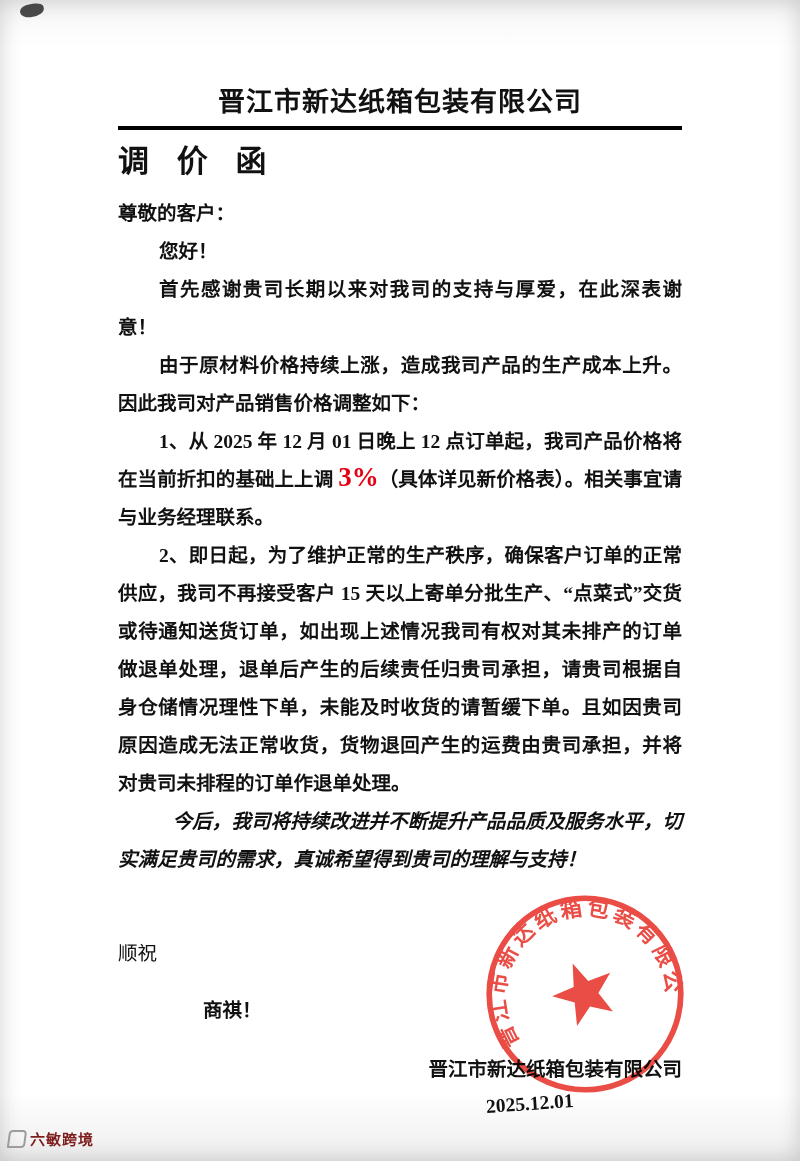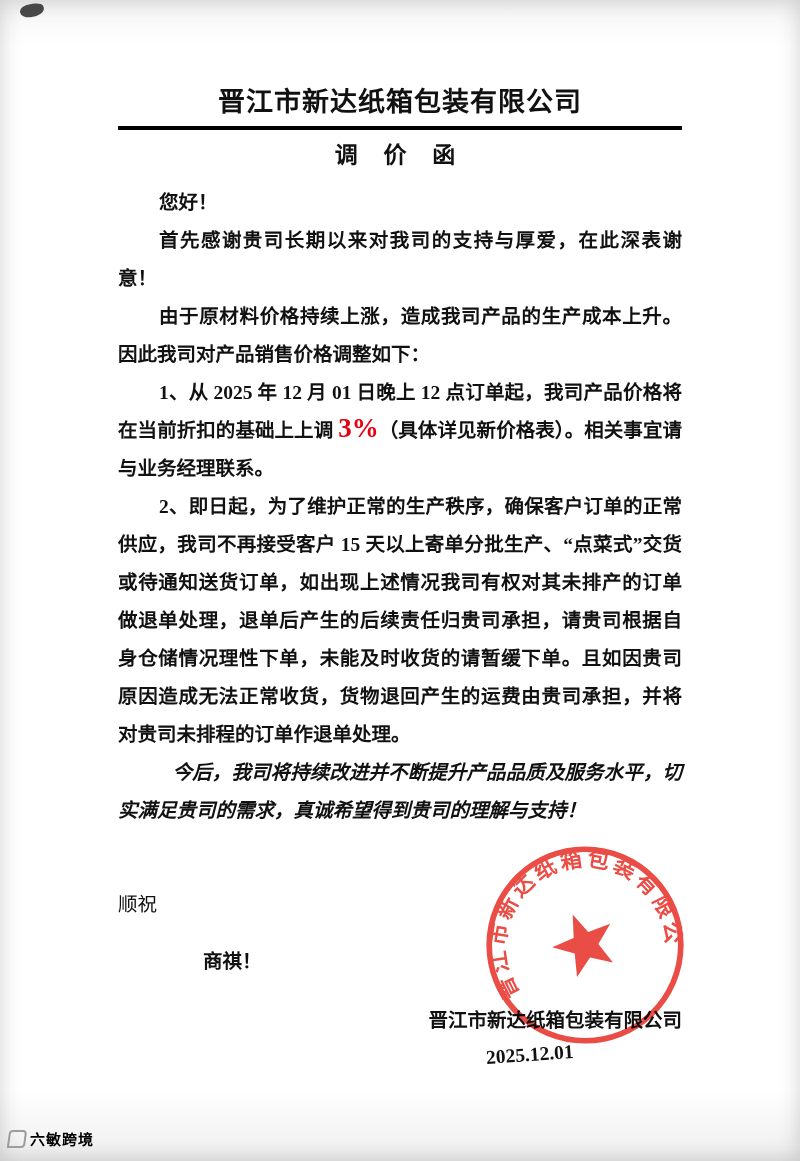--- a/index.html
+++ b/index.html
@@ -32,22 +32,22 @@
     font-weight:bold;
     letter-spacing:1px;
     margin:0;
   }
   .title-rule{
     height:4px;background:#000;
     margin:7px 0 6px 0;
     border:none;
   }
   .doc-title{
-    text-align:center;
-    font-size:23px;
+    text-align:left;
+    font-size:31px;
     font-weight:bold;
     letter-spacing:10px;
     margin:2px 0 14px 0;
   }
   .body-text{
     font-size:19.5px;
     font-weight:bold;
     line-height:38px;
     text-align:justify;
   }
@@ -87,21 +87,21 @@
     color:#e8342c;
     opacity:.88;
     mix-blend-mode:multiply;
     transform:rotate(-22deg);
     pointer-events:none;
   }
   .watermark{
     position:absolute;
     left:8px;bottom:12px;
     display:flex;align-items:center;gap:4px;
-    color:#000000;
+    color:#7f1d1d;
     font-family:"Liberation Sans","DejaVu Sans",sans-serif;
     font-size:15px;
     font-weight:bold;
     letter-spacing:1px;
   }
   .watermark-logo{
     display:inline-block;
     width:14px;height:14px;
     border:2px solid #9c9c9c;
     border-radius:4px 4px 4px 1px;
@@ -113,20 +113,21 @@
 
 <div class="page">
 
   <div class="ink-mark"></div>
 
   <h1 class="company-title">晋江市新达纸箱包装有限公司</h1>
   <hr class="title-rule">
   <h2 class="doc-title">调 价 函</h2>
 
   <div class="body-text">
+    <p>尊敬的客户：</p>
     <p class="indent">您好！</p>
     <p class="indent">首先感谢贵司长期以来对我司的支持与厚爱，在此深表谢意！</p>
     <p class="indent">由于原材料价格持续上涨，造成我司产品的生产成本上升。因此我司对产品销售价格调整如下：</p>
     <p class="indent gap-m"><span>1、从 2025 年 12 月 01 日晚上 12 点订单起，我司产品价格将在当前折扣的基础上上调 </span><span class="pct">3%</span><span>（具体详见新价格表）。相关事宜请与业务经理联系。</span></p>
     <p class="indent gap-m">2、即日起，为了维护正常的生产秩序，确保客户订单的正常供应，我司不再接受客户 15 天以上寄单分批生产、“点菜式”交货或待通知送货订单，如出现上述情况我司有权对其未排产的订单做退单处理，退单后产生的后续责任归贵司承担，请贵司根据自身仓储情况理性下单，未能及时收货的请暂缓下单。且如因贵司原因造成无法正常收货，货物退回产生的运费由贵司承担，并将对贵司未排程的订单作退单处理。</p>
     <p class="indent-wide gap-m">今后，我司将持续改进并不断提升产品品质及服务水平，切实满足贵司的需求，真诚希望得到贵司的理解与支持！</p>
   </div>
 
   <div class="closing-block">
     <p class="wish-1">顺祝</p>

